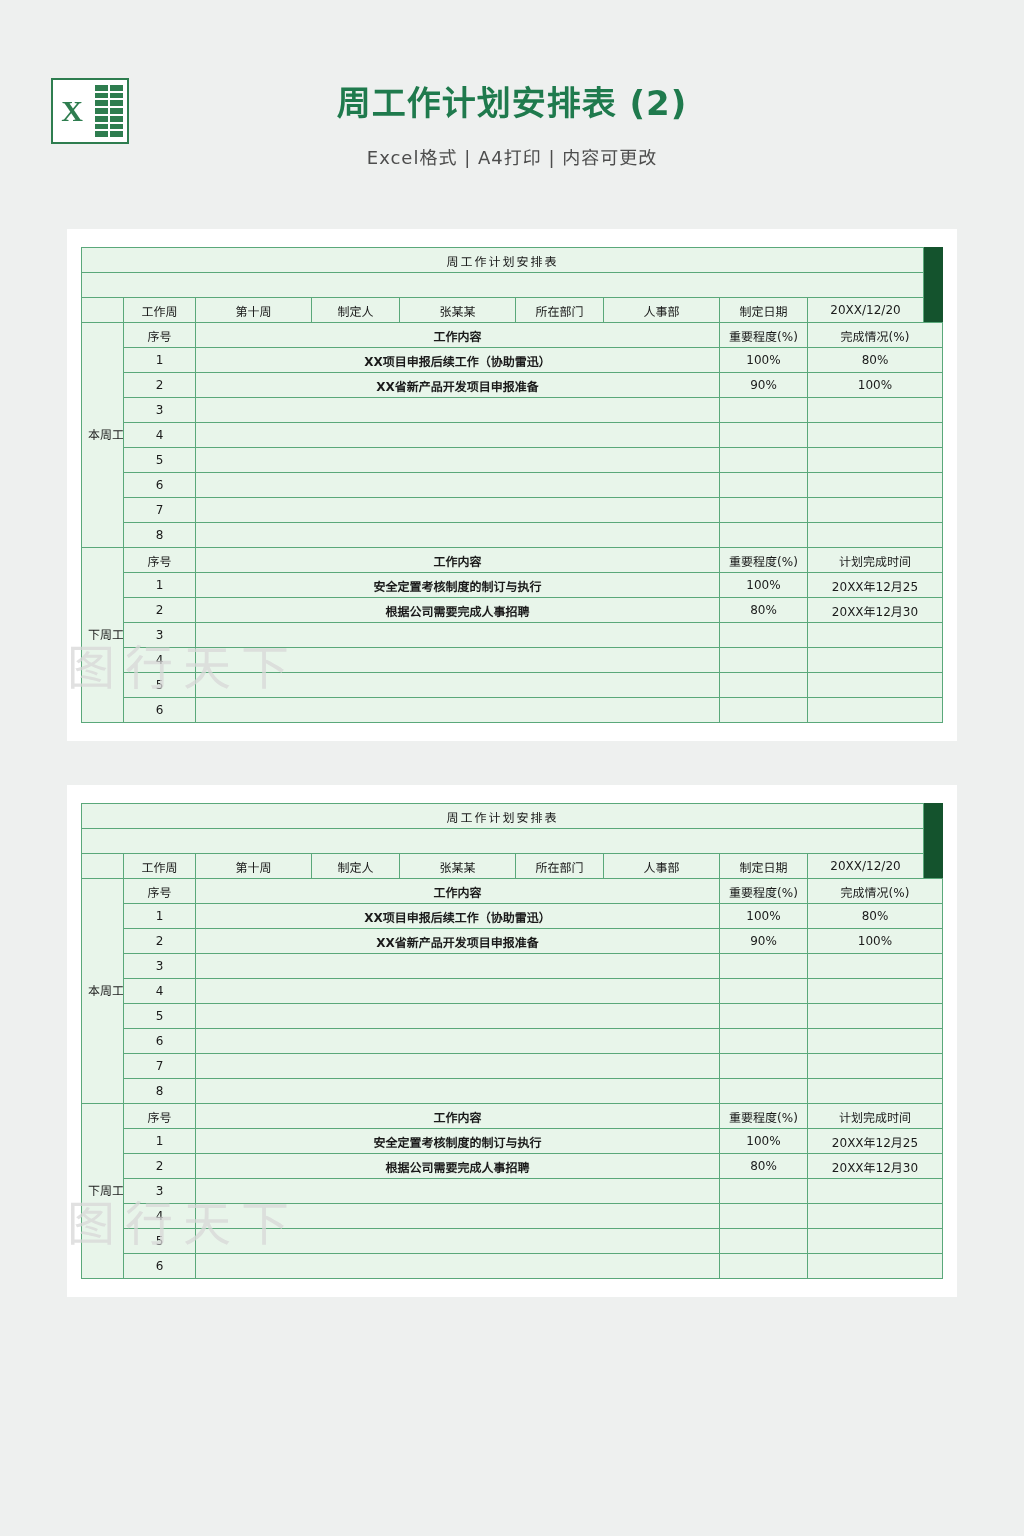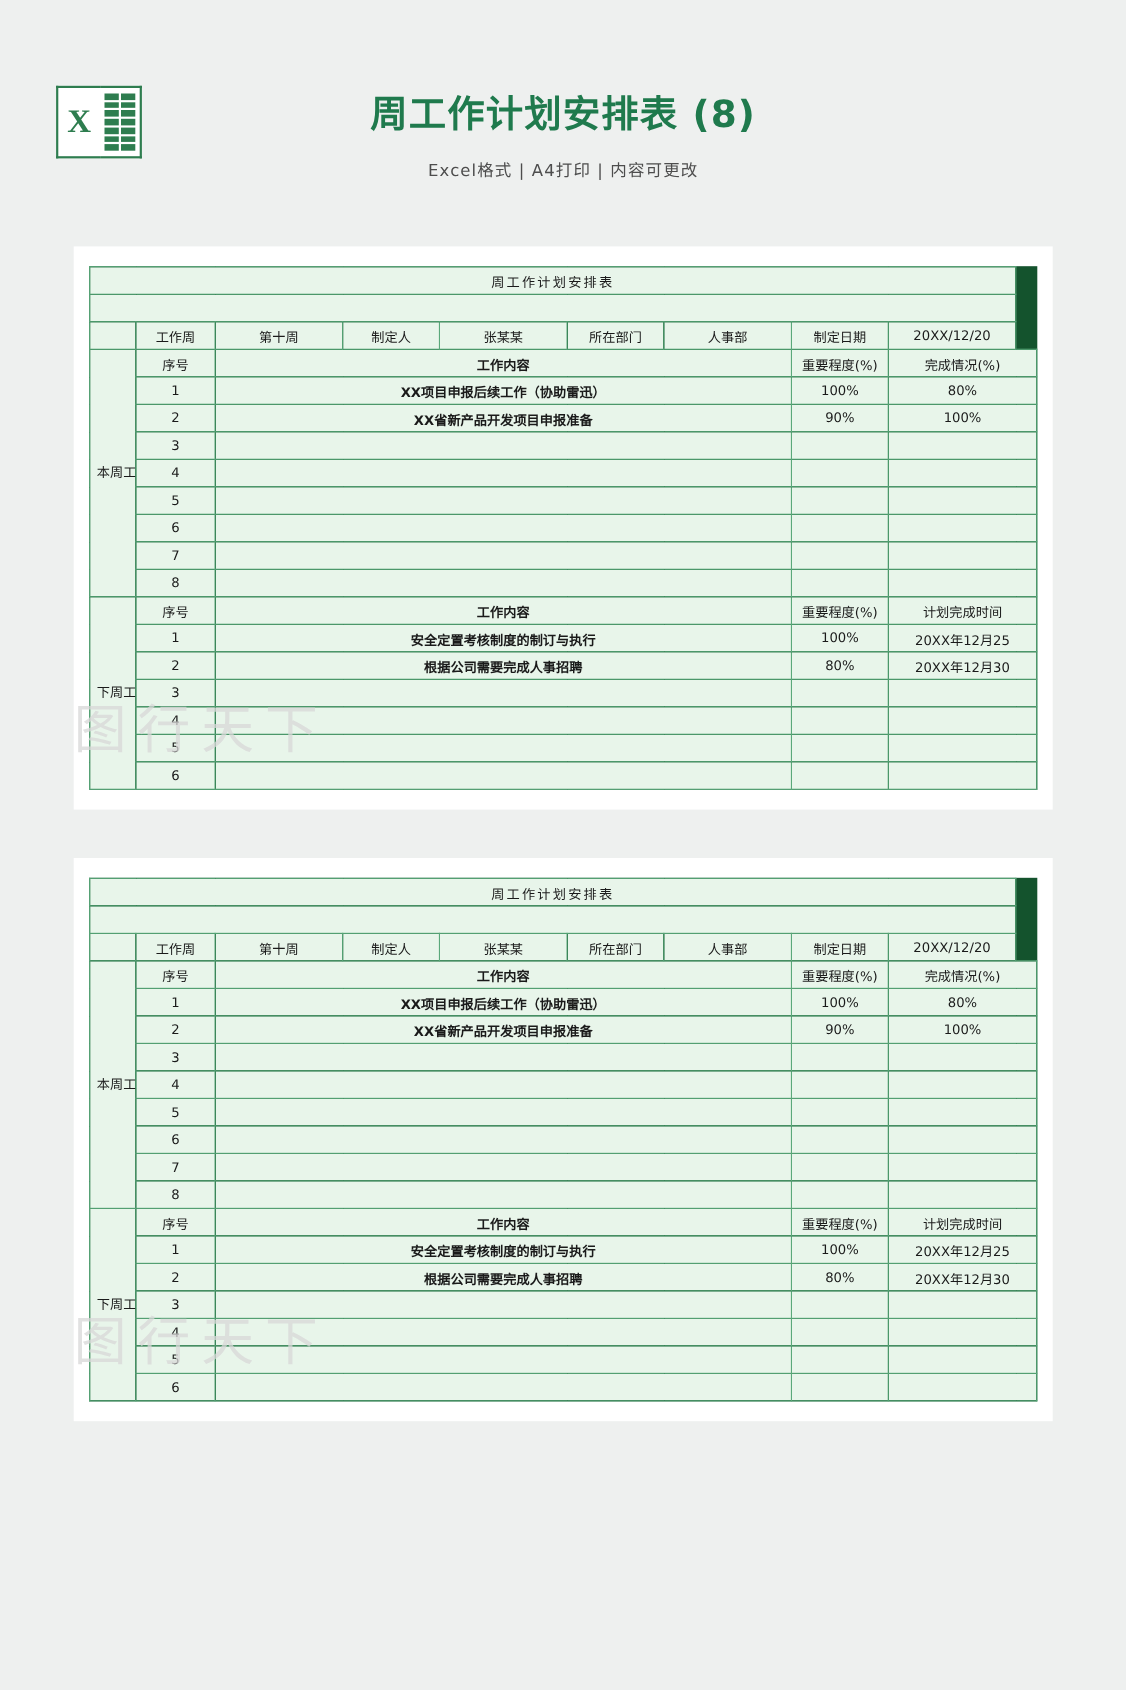--- a/index.html
+++ b/index.html
@@ -76,21 +76,21 @@
   .main-title {
     color: #1f7a4d;
     font-size: 34px;
     font-weight: bold;
     letter-spacing: 1px;
     margin: 6px 0 0 0;
     font-family: "DejaVu Sans", "Liberation Sans", sans-serif;
   }
   .sub-title {
     color: #4d4d4d;
-    font-size: 15px;
+    font-size: 18px;
     margin-top: 18px;
     letter-spacing: 1px;
     font-family: "DejaVu Sans", "Liberation Sans", sans-serif;
   }
 
   
   .card {
     background: #ffffff;
     margin: 0 auto;
     padding: 18px 14px;
@@ -180,21 +180,21 @@
               <i></i>
               <i></i>
               <i></i>
               <i></i>
               <i></i>
           </div>
         </div>
       </div>
     </div>
     <div class="header-text">
-      <div class="main-title">周工作计划安排表 (8)</div>
+      <div class="main-title">周工作计划安排表 (2)</div>
       <div class="sub-title">Excel格式 | A4打印 | 内容可更改</div>
     </div>
   </div>
 
   <div class="card first">
     <div class="watermark wm1">图行天下</div>
     <table class="sheet">
       <colgroup>
         <col style="width:42px">
           <col style="width:72px">

